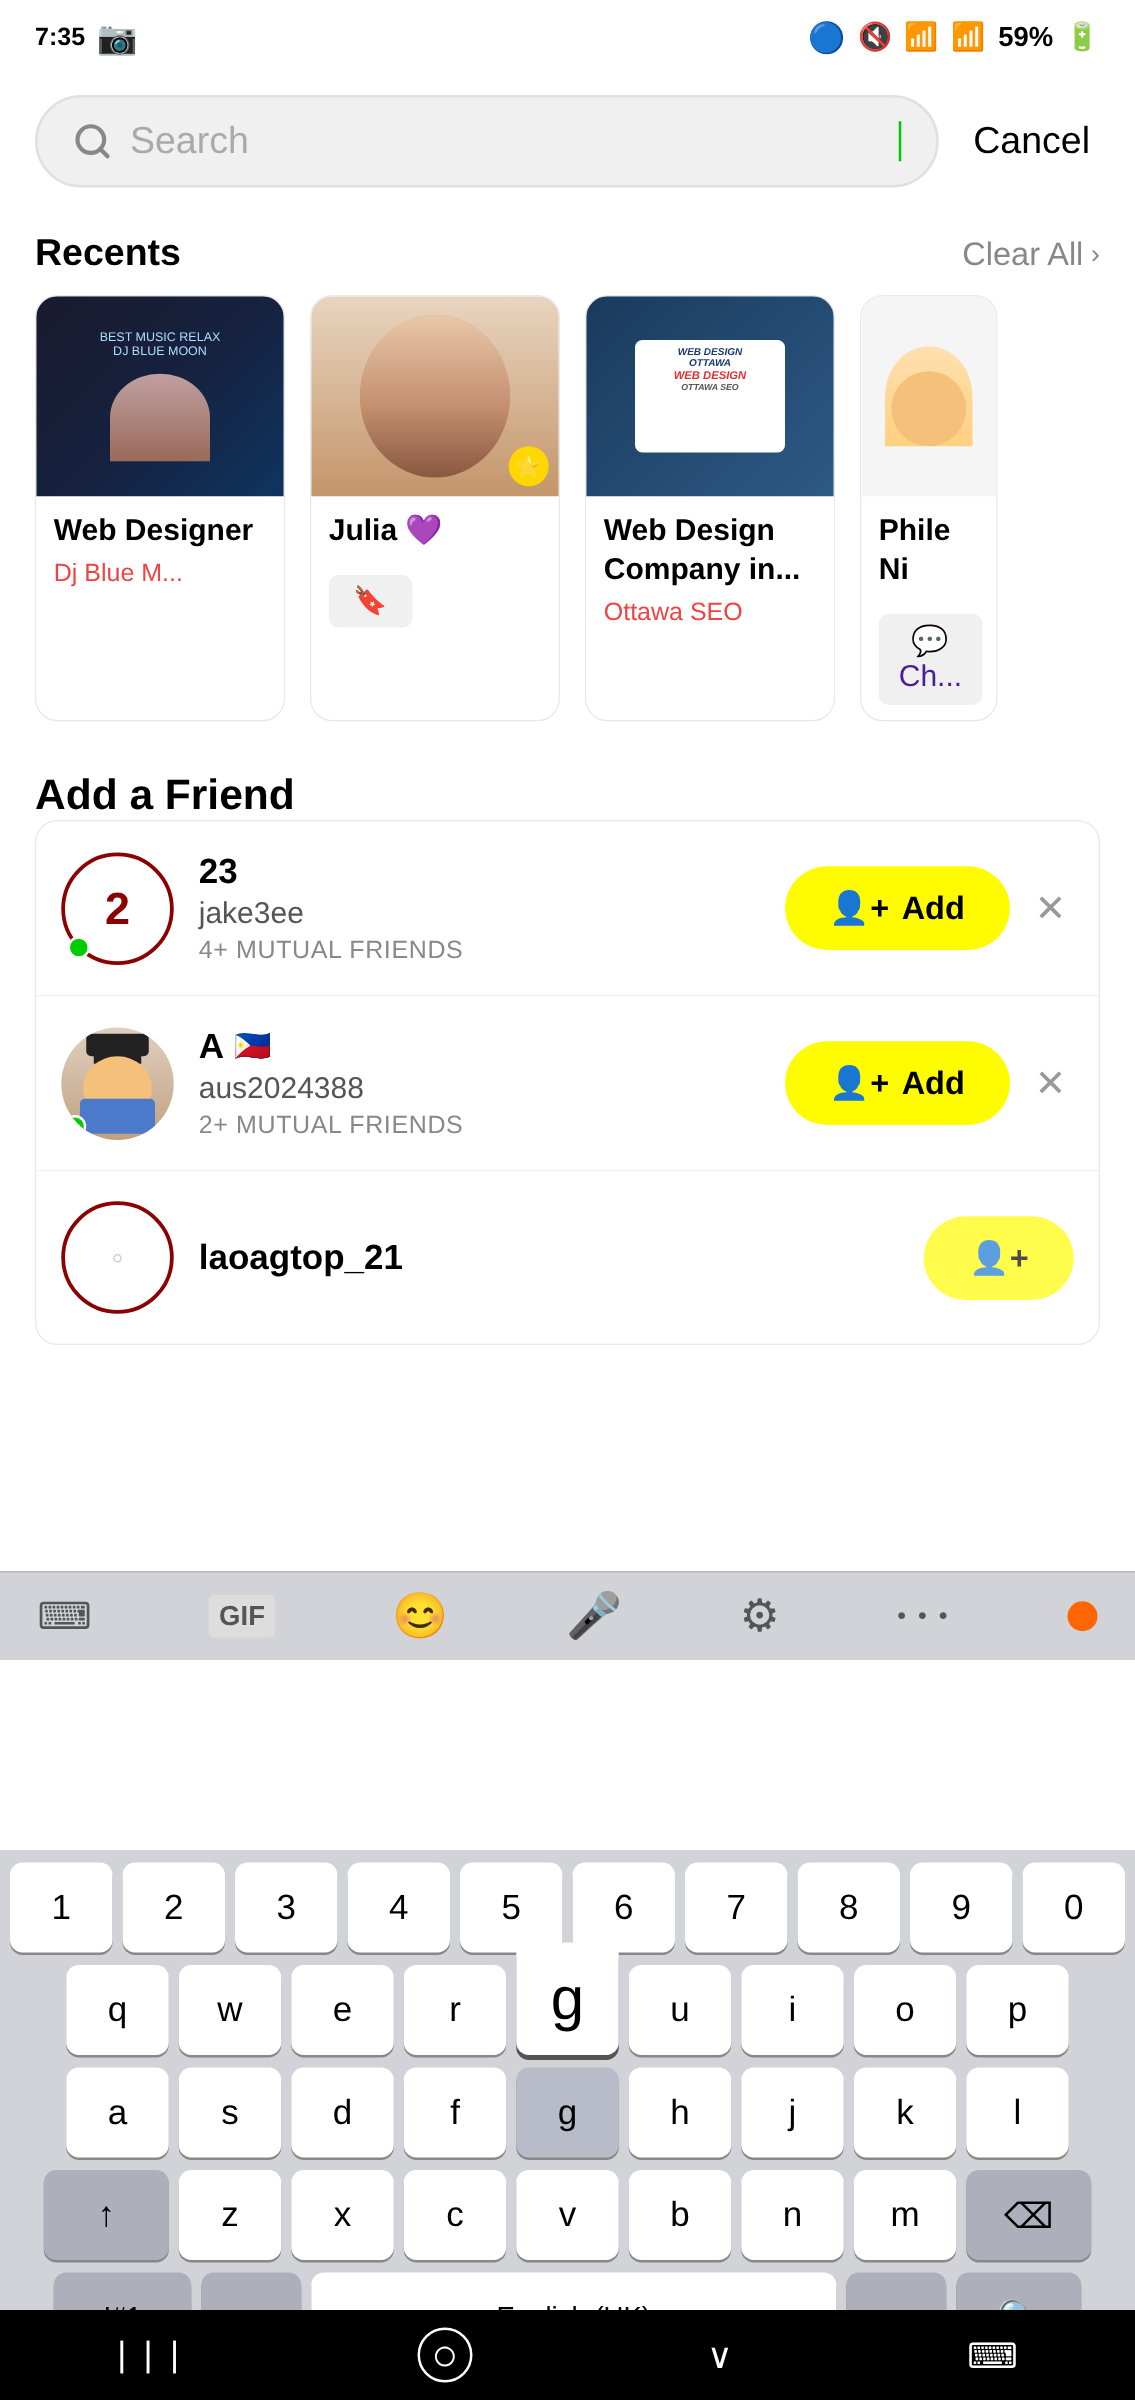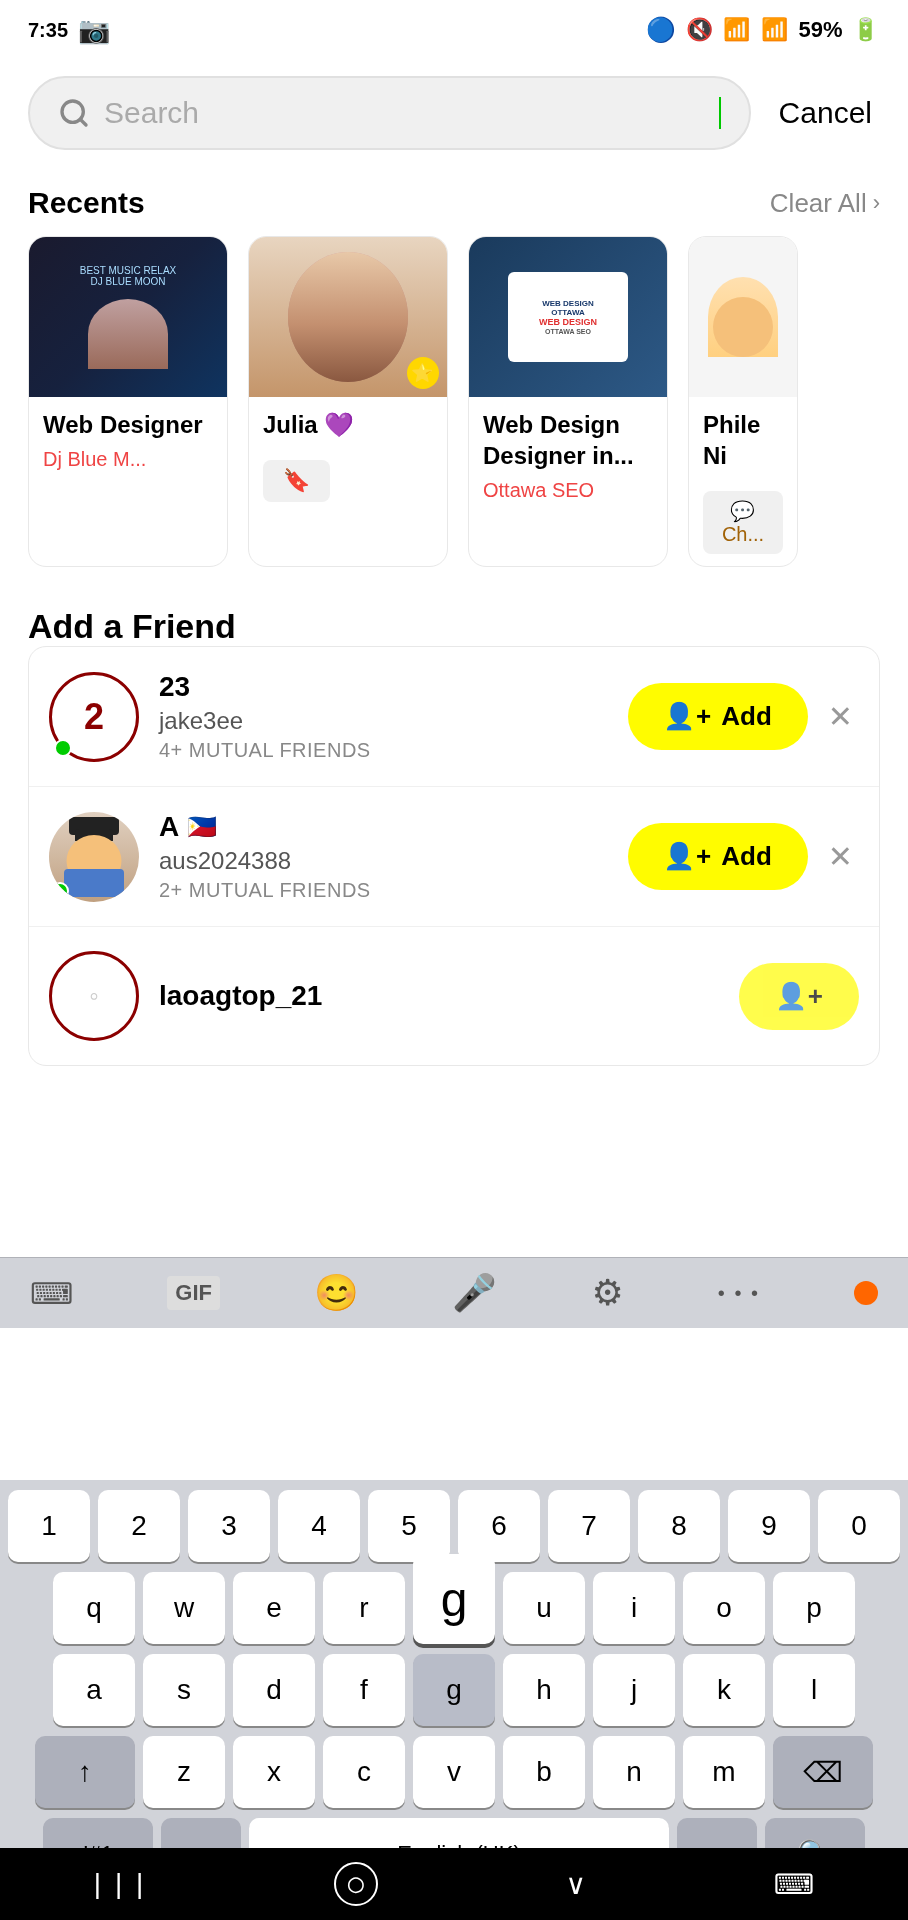--- a/index.html
+++ b/index.html
@@ -173,26 +173,26 @@
       justify-content: center;
       position: relative;
     }
     .thumb-webdesign-inner {
       width: 120px;
       height: 90px;
       background: #fff;
       border-radius: 6px;
       overflow: hidden;
       display: flex;
-      align-items: center;
       justify-content: center;
       font-size: 9px;
       color: #333;
       text-align: center;
       padding: 5px;
+      font-style: italic;
     }
     .thumb-phile {
       background: #f5f5f5;
       display: flex;
       align-items: center;
       justify-content: center;
     }
     .recent-card-body {
       padding: 12px 14px;
     }
@@ -220,22 +220,22 @@
       cursor: pointer;
       display: flex;
       align-items: center;
       gap: 6px;
     }
     .chat-btn {
       background: #f0f0f0;
       border: none;
       border-radius: 8px;
       padding: 8px 16px;
-      font-size: 20px;
-      color: #a16207;
+      font-size: 24px;
+      color: #4c1d95;
       cursor: pointer;
       display: flex;
       align-items: center;
       gap: 4px;
     }
 
     
     .add-friend-section {
       padding: 20px 28px 10px;
     }
@@ -517,21 +517,21 @@
     </div>
   </div>
 
   <div class="recent-card">
     <div class="recent-card-thumb thumb-webdesign">
       <div class="thumb-webdesign-inner">
         <div style="font-size:8px;color:#1a3a6c;text-align:center;font-weight:700;">WEB DESIGN<br>OTTAWA<br><span style="color:#e03030;font-size:9px;">WEB DESIGN</span><br><span style="font-size:7px;color:#555;">OTTAWA SEO</span></div>
       </div>
     </div>
     <div class="recent-card-body">
-      <div class="recent-card-name">Web Design Designer in...</div>
+      <div class="recent-card-name">Web Design Company in...</div>
       <div class="recent-card-sub">Ottawa SEO</div>
     </div>
   </div>
 
   <div class="recent-card partial">
     <div class="recent-card-thumb thumb-phile">
       <div style="width:70px;height:80px;background:linear-gradient(180deg,#ffe0b0 0%,#ffd080 100%);border-radius:50% 50% 0 0;display:flex;align-items:flex-end;justify-content:center;overflow:hidden;">
         <div style="width:60px;height:60px;background:#f5c07a;border-radius:50%;"></div>
       </div>
     </div>

